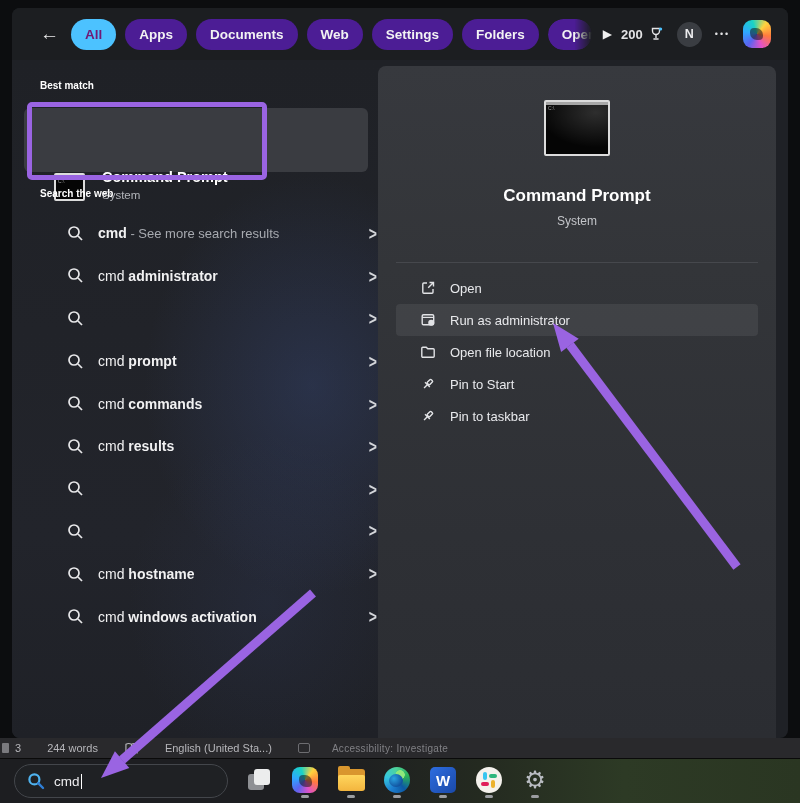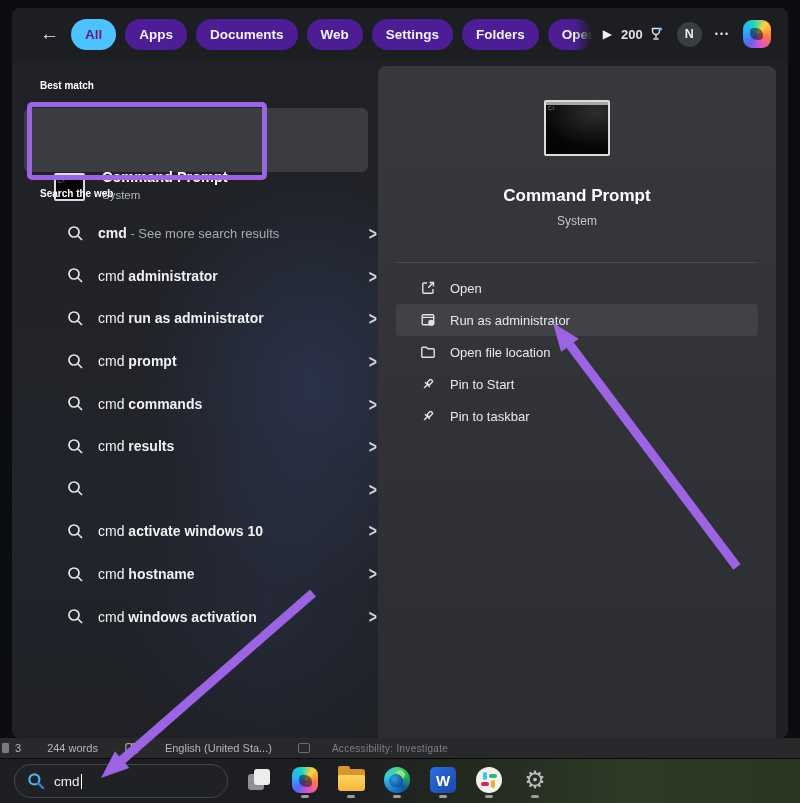--- a/index.html
+++ b/index.html
@@ -185,21 +185,20 @@
               <line x1="11" y1="11" x2="15" y2="15" stroke="#e8e8ea" stroke-width="1.7"></line>
             </svg>
           <div class="sugg-text"><span class="pre">cmd </span><span class="rest">administrator</span></div>
           <div class="sugg-chev">&gt;</div>
         </div>
         <div class="sugg">
           <svg class="sugg-ico icon" viewBox="0 0 17 17">
               <circle cx="7" cy="7" r="5" fill="none" stroke="#e8e8ea" stroke-width="1.7"></circle>
               <line x1="11" y1="11" x2="15" y2="15" stroke="#e8e8ea" stroke-width="1.7"></line>
             </svg>
-          <div class="sugg-text"><span class="pre">cmd </span><span class="rest">run as administrator</span></div>
           <div class="sugg-chev">&gt;</div>
         </div>
         <div class="sugg">
           <svg class="sugg-ico icon" viewBox="0 0 17 17">
               <circle cx="7" cy="7" r="5" fill="none" stroke="#e8e8ea" stroke-width="1.7"></circle>
               <line x1="11" y1="11" x2="15" y2="15" stroke="#e8e8ea" stroke-width="1.7"></line>
             </svg>
           <div class="sugg-text"><span class="pre">cmd </span><span class="rest">prompt</span></div>
           <div class="sugg-chev">&gt;</div>
         </div>
@@ -224,21 +223,20 @@
               <circle cx="7" cy="7" r="5" fill="none" stroke="#e8e8ea" stroke-width="1.7"></circle>
               <line x1="11" y1="11" x2="15" y2="15" stroke="#e8e8ea" stroke-width="1.7"></line>
             </svg>
           <div class="sugg-chev">&gt;</div>
         </div>
         <div class="sugg">
           <svg class="sugg-ico icon" viewBox="0 0 17 17">
               <circle cx="7" cy="7" r="5" fill="none" stroke="#e8e8ea" stroke-width="1.7"></circle>
               <line x1="11" y1="11" x2="15" y2="15" stroke="#e8e8ea" stroke-width="1.7"></line>
             </svg>
-          <div class="sugg-text"><span class="pre">cmd </span><span class="rest">activate windows 10</span></div>
           <div class="sugg-chev">&gt;</div>
         </div>
         <div class="sugg">
           <svg class="sugg-ico icon" viewBox="0 0 17 17">
               <circle cx="7" cy="7" r="5" fill="none" stroke="#e8e8ea" stroke-width="1.7"></circle>
               <line x1="11" y1="11" x2="15" y2="15" stroke="#e8e8ea" stroke-width="1.7"></line>
             </svg>
           <div class="sugg-text"><span class="pre">cmd </span><span class="rest">hostname</span></div>
           <div class="sugg-chev">&gt;</div>
         </div>

